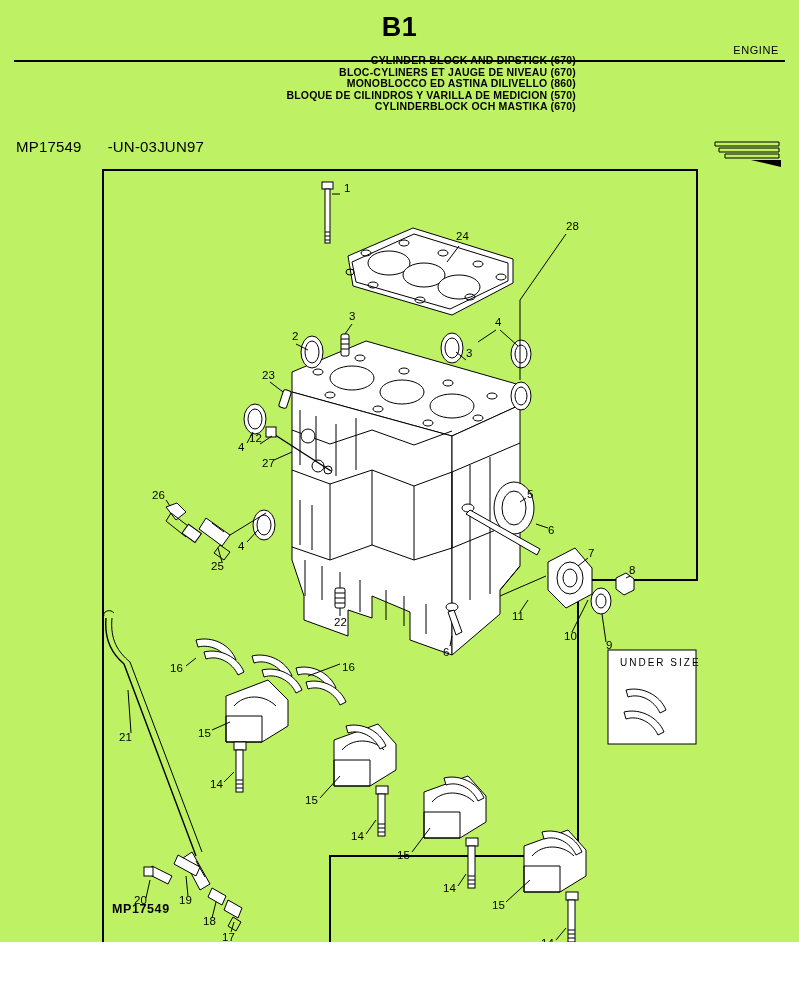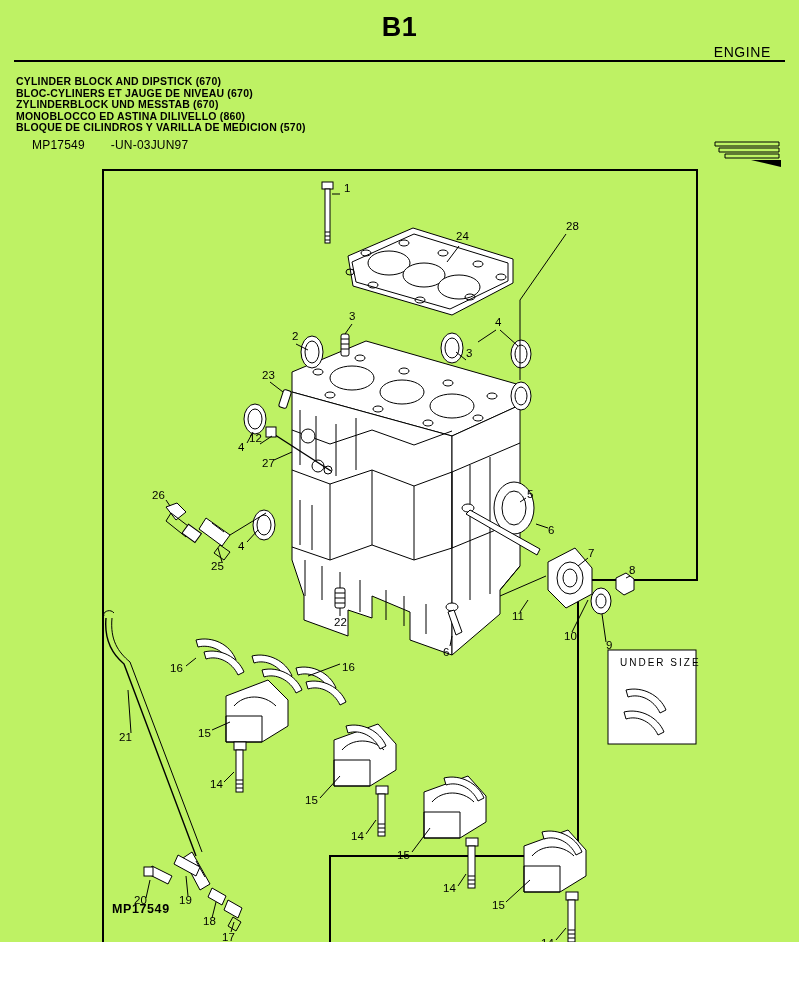--- a/index.html
+++ b/index.html
@@ -24,50 +24,51 @@
     left: 0;
     width: 799px;
     text-align: center;
     font-size: 27px;
     font-weight: bold;
     letter-spacing: 0.5px;
   }
   .header-right {
     position: absolute;
     top: 44px;
-    right: 28px;
-    font-size: 14px;
+    right: 20px;
+    font-size: 11px;
     letter-spacing: 0.6px;
   }
   .header-rule {
     position: absolute;
     left: 14px;
     right: 14px;
     top: 60px;
     height: 2px;
     background: #000;
   }
   .titles {
     position: absolute;
     left: 16px;
-    top: 76px;
+    top: 55px;
     width: 560px;
+    text-align: right;
   }
   .titles div {
     font-size: 10.5px;
     font-weight: bold;
     line-height: 11.6px;
     letter-spacing: 0.2px;
     white-space: nowrap;
   }
   .partcode {
     position: absolute;
-    left: 32px;
+    left: 16px;
     top: 138px;
-    font-size: 12px;
+    font-size: 15px;
     letter-spacing: 0.2px;
   }
   .partcode .code2 {
     margin-left: 26px;
   }
   .flag {
     position: absolute;
     right: 16px;
     top: 138px;
     width: 72px;
@@ -124,23 +125,23 @@
 
 <div id="page">
 
   <div class="page-title">B1</div>
   <div class="header-right">ENGINE</div>
   <div class="header-rule"></div>
 
   <div class="titles">
     <div>CYLINDER BLOCK AND DIPSTICK (670)</div>
     <div>BLOC-CYLINERS ET JAUGE DE NIVEAU (670)</div>
-    <div>ZYLINDERBLOCK UND MESSTAB (670)</div>
     <div>MONOBLOCCO ED ASTINA DILIVELLO (860)</div>
     <div>BLOQUE DE CILINDROS Y VARILLA DE MEDICION (570)</div>
+    <div>CYLINDERBLOCK OCH MASTIKA (670)</div>
   </div>
 
   <div class="partcode">
     <span>MP17549</span><span class="code2">-UN-03JUN97</span>
   </div>
 
   <svg class="flag" viewBox="0 0 72 30">
     <g class="ln thin">
       <path d="M4 4 L68 4 L68 8 L4 8 Z" fill="none"></path>
       <path d="M8 10 L68 10 L68 14 L8 14 Z" fill="none"></path>

